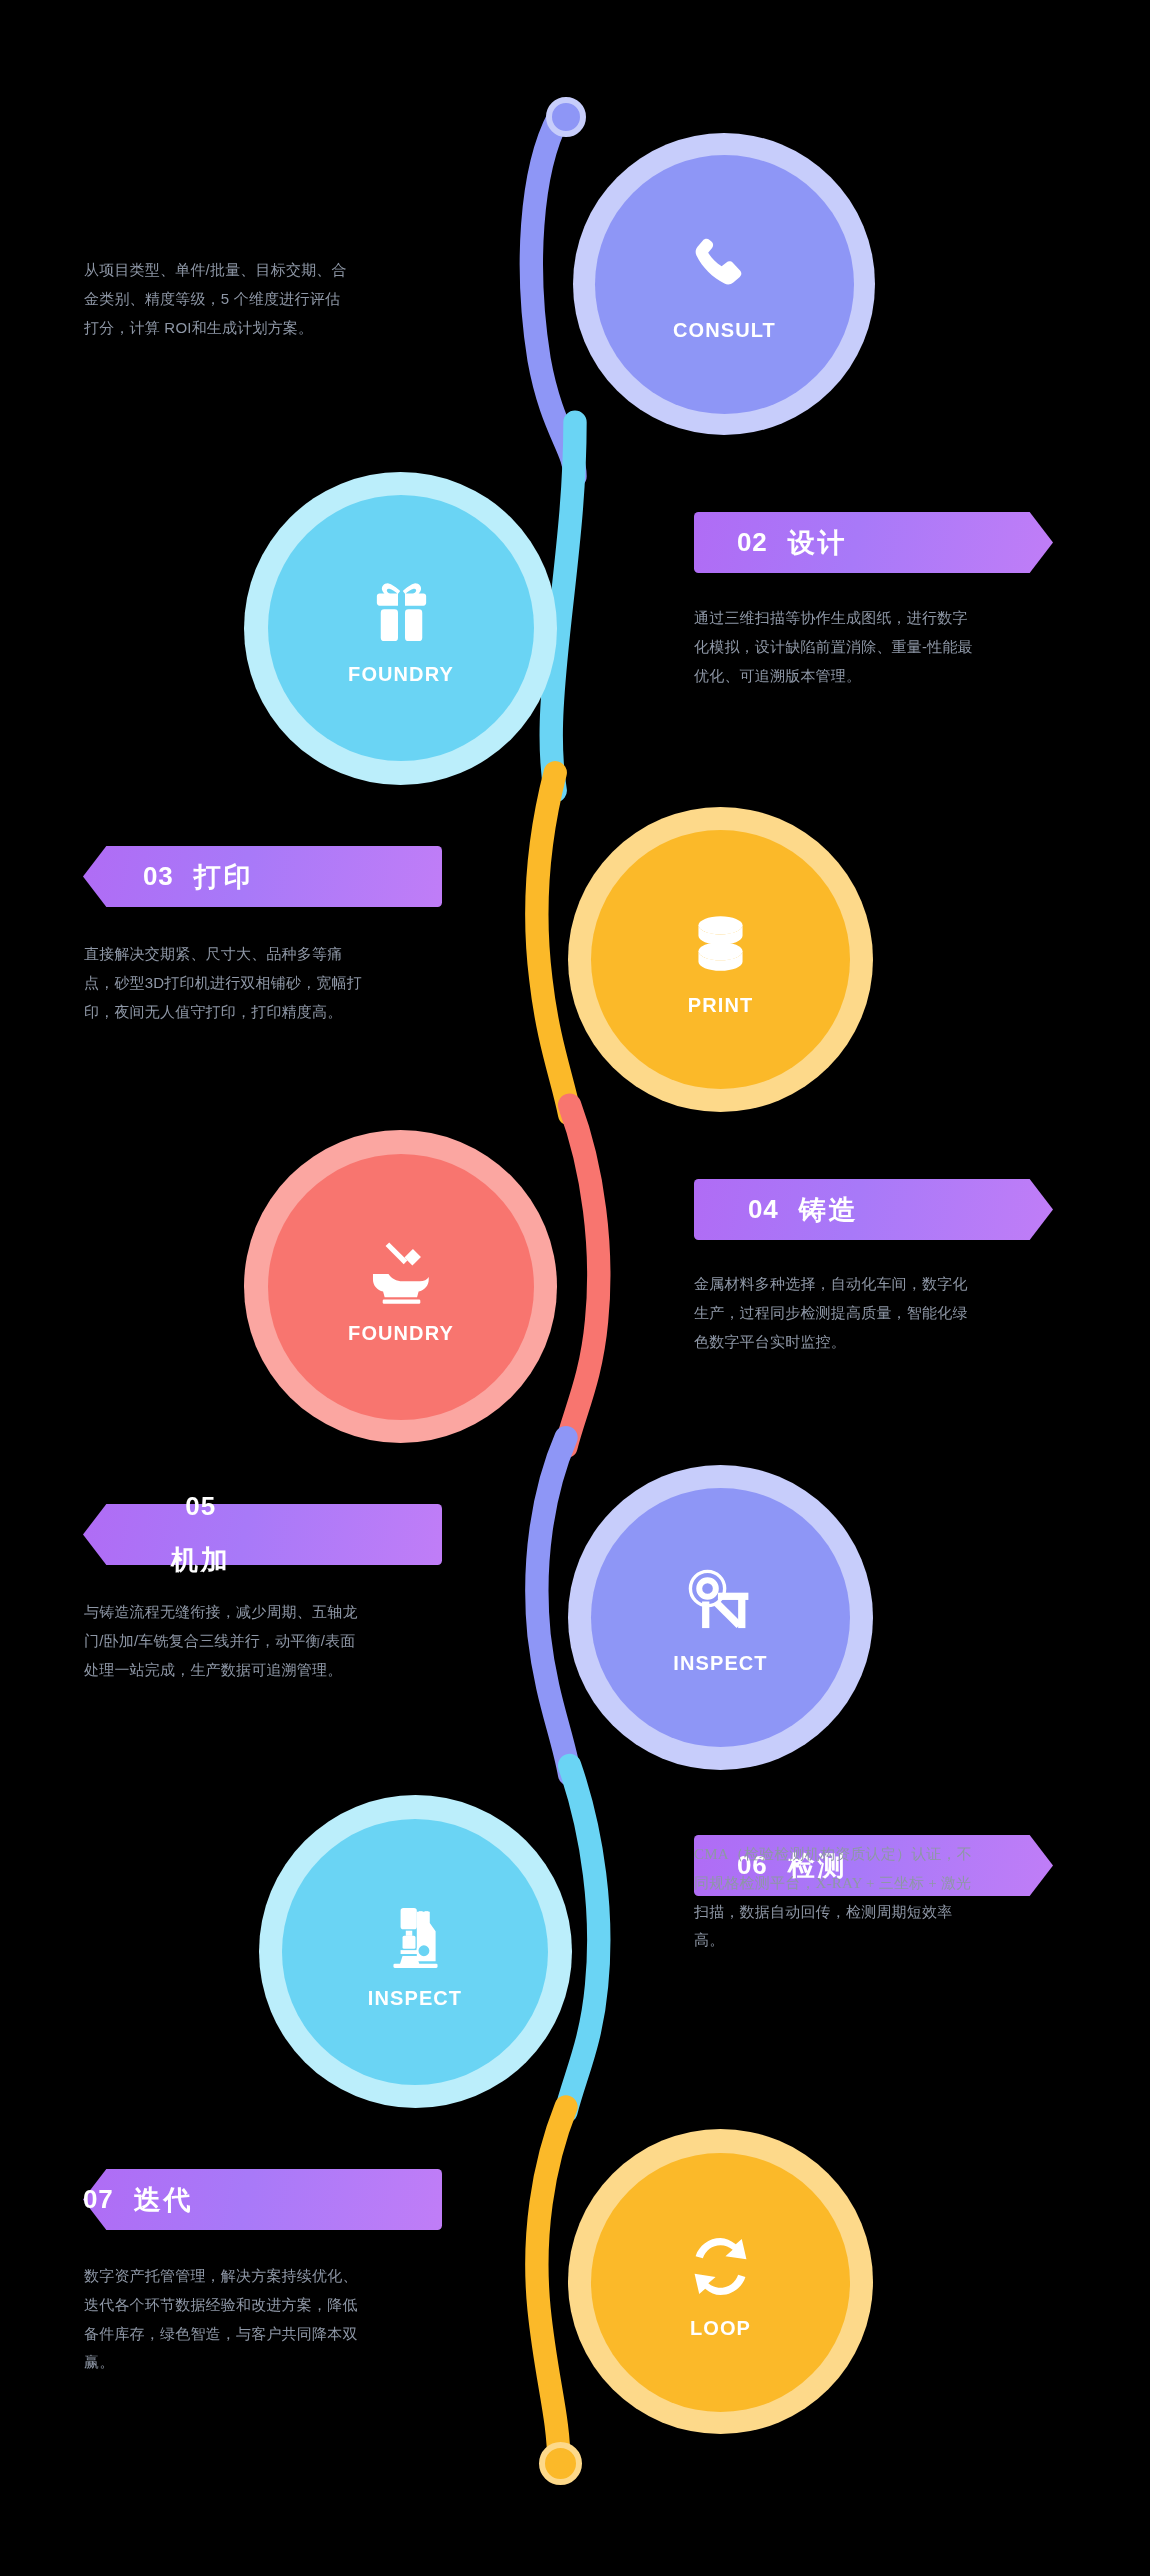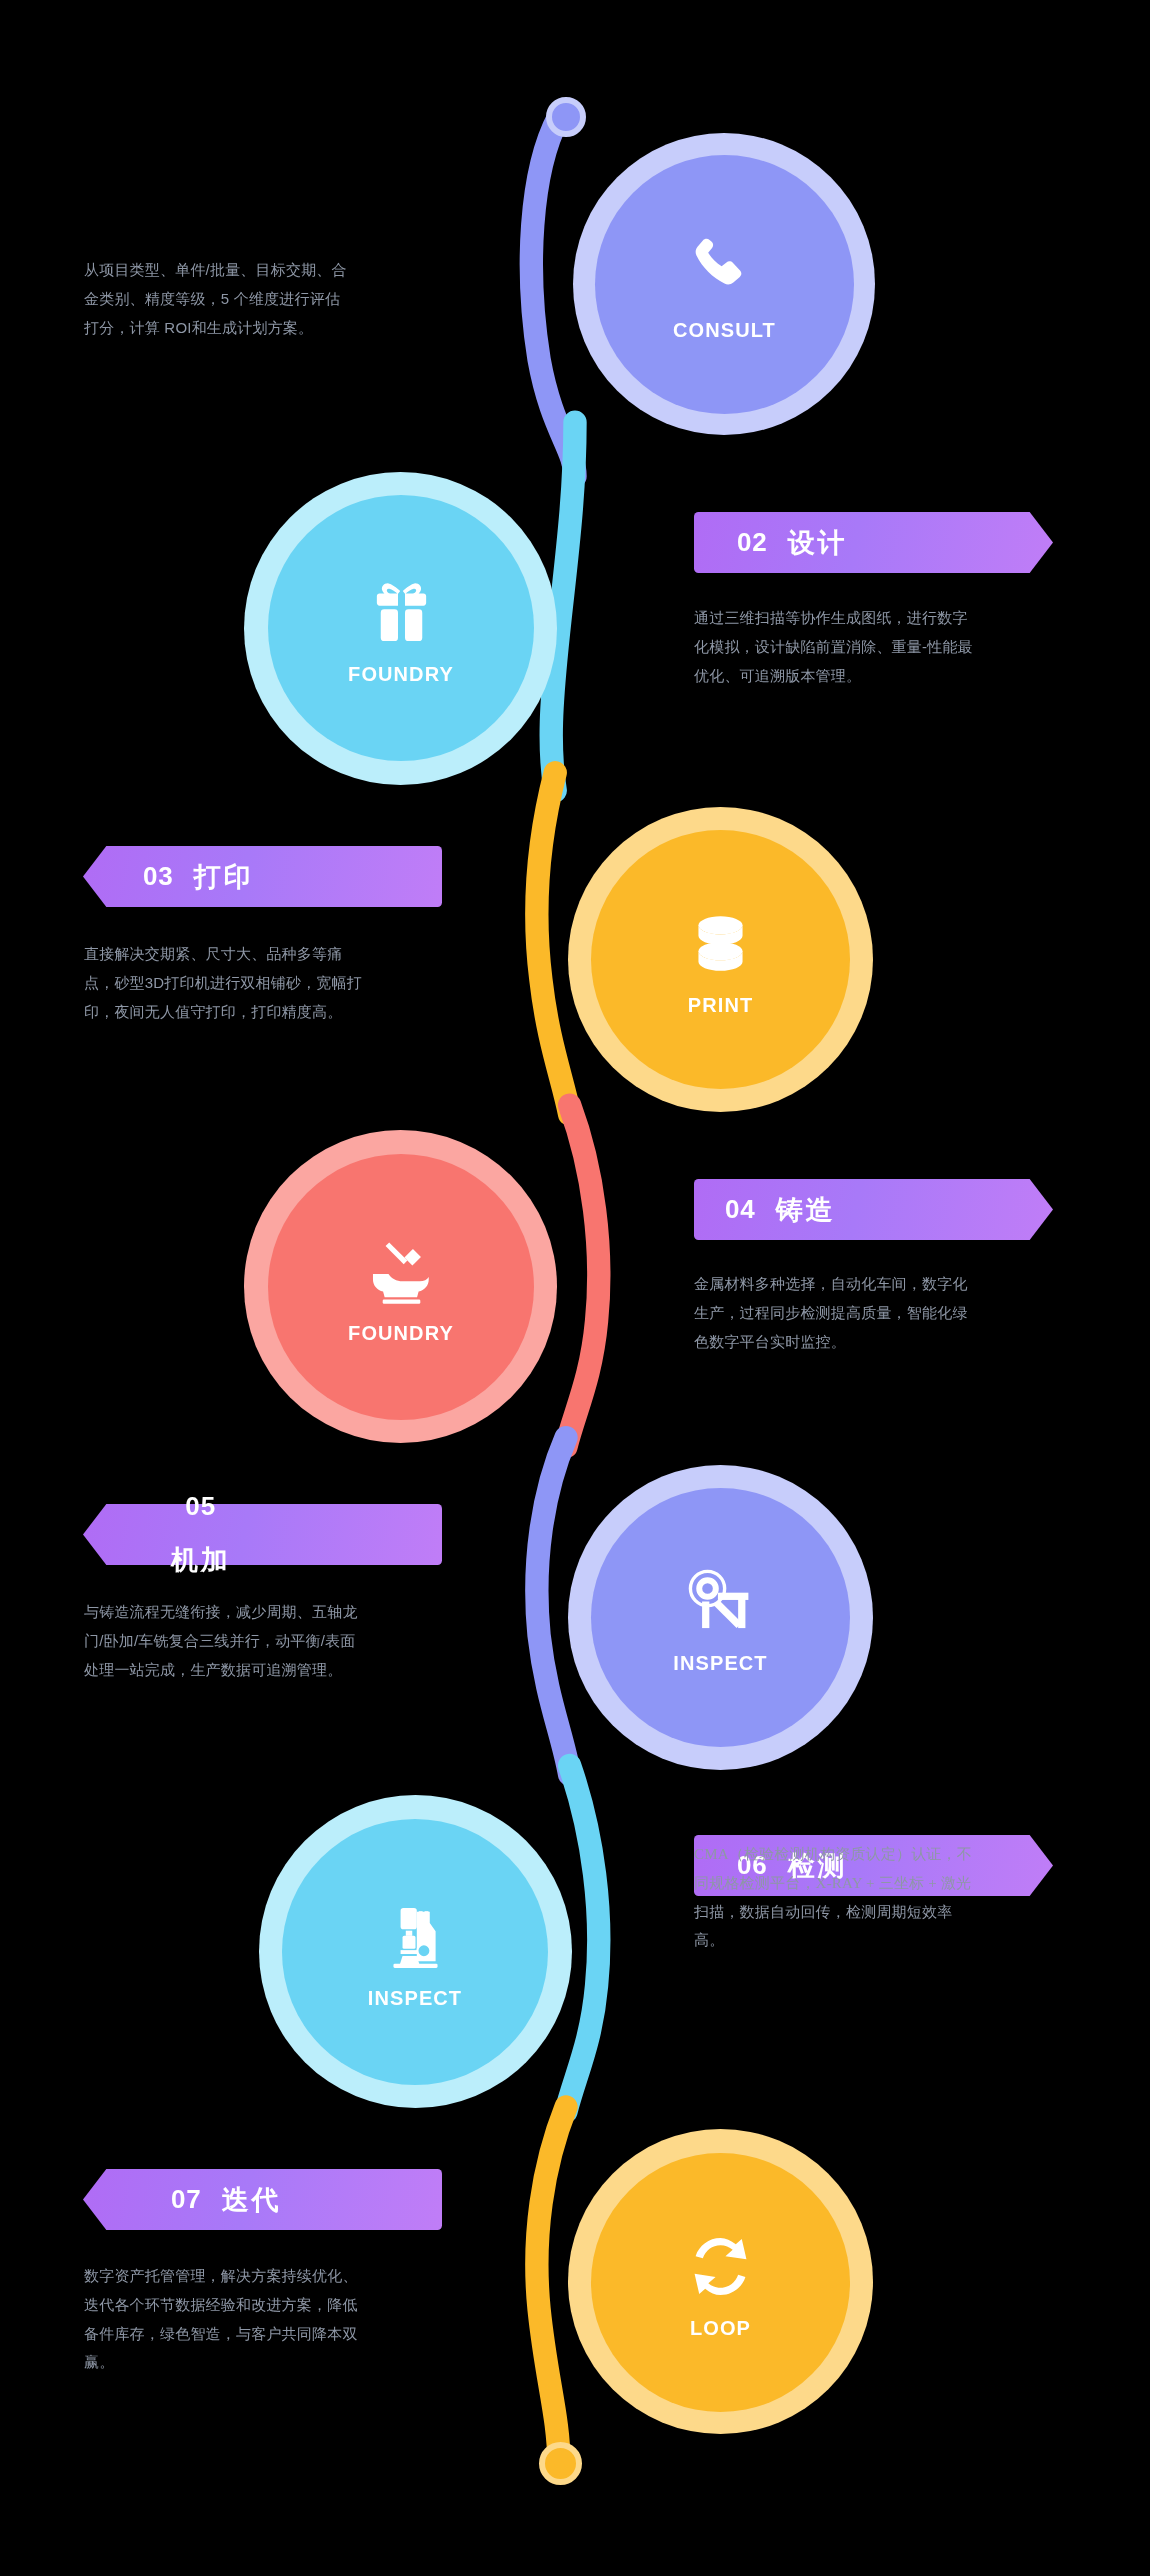--- a/index.html
+++ b/index.html
@@ -221,21 +221,21 @@
         <path d="M34.2 21.2l6.6-6.6 6.2 6.2-6.6 6.6z"></path>
         <path d="M12 34h10c2 3.4 6.2 5.6 10.8 5.6H46c3.3 0 5.8-1.4 7-3.4v2.2c0 4.4-3.3 8.2-7.8 9.1l-1.2 4.3H19l-1.2-4.3C13.3 46.6 10 42.8 10 38.4V34h2z"></path>
         <rect x="17.5" y="53.5" width="29" height="3.4" rx="1"></rect>
       </svg>
     </span>
     <span class="node-label">FOUNDRY</span>
   </div>
 
   <div class="banner banner-right" style="left:694px; top:1179px; width:359px;">
     <div class="banner-shape"></div>
-    <div class="banner-inner" style="margin-left:31px;">
+    <div class="banner-inner" style="margin-left:54px;">
       <span class="banner-num">04</span>
       <span class="banner-title">铸造</span>
     </div>
   </div>
   <div class="desc" style="left:694px; top:1270px; width:288px;">金属材料多种选择，自动化车间，数字化生产，过程同步检测提高质量，智能化绿色数字平台实时监控。</div>
 
   <div class="node-ring" style="left:568px; top:1465px; width:305px; height:305px; background:#c7cdfb;"></div>
   <div class="node" style="left:591px; top:1488px; width:259px; height:259px; background:#8e96f6;">
     <span class="node-icon">
       <svg viewBox="0 0 64 64">
@@ -293,21 +293,21 @@
       <svg viewBox="0 0 64 64" fill="#ffffff">
         <path d="M32 10c-9 0-16.6 5.9-19.2 14l5.6 1.6C20.4 19.6 25.7 15.6 32 15.6c3.6 0 6.9 1.3 9.4 3.5l-5.6 4.9L52 26.4l-3.6-15.6-4.6 4.1C39.9 11.9 36.2 10 32 10z"></path>
         <path d="M32 54c9 0 16.6-5.9 19.2-14l-5.6-1.6C43.6 44.4 38.3 48.4 32 48.4c-3.6 0-6.9-1.3-9.4-3.5l5.6-4.9L12 37.6l3.6 15.6 4.6-4.1C24.1 52.1 27.8 54 32 54z"></path>
       </svg>
     </span>
     <span class="node-label">LOOP</span>
   </div>
 
   <div class="banner banner-left" style="left:83px; top:2169px; width:359px;">
     <div class="banner-shape"></div>
-    <div class="banner-inner" style="margin-left:88px;">
+    <div class="banner-inner" style="">
       <span class="banner-num">07</span>
       <span class="banner-title">迭代</span>
     </div>
   </div>
   <div class="desc" style="left:84px; top:2262px; width:280px;">数字资产托管管理，解决方案持续优化、迭代各个环节数据经验和改进方案，降低备件库存，绿色智造，与客户共同降本双赢。</div>
 
 </div>
 
 
 </body></html>

